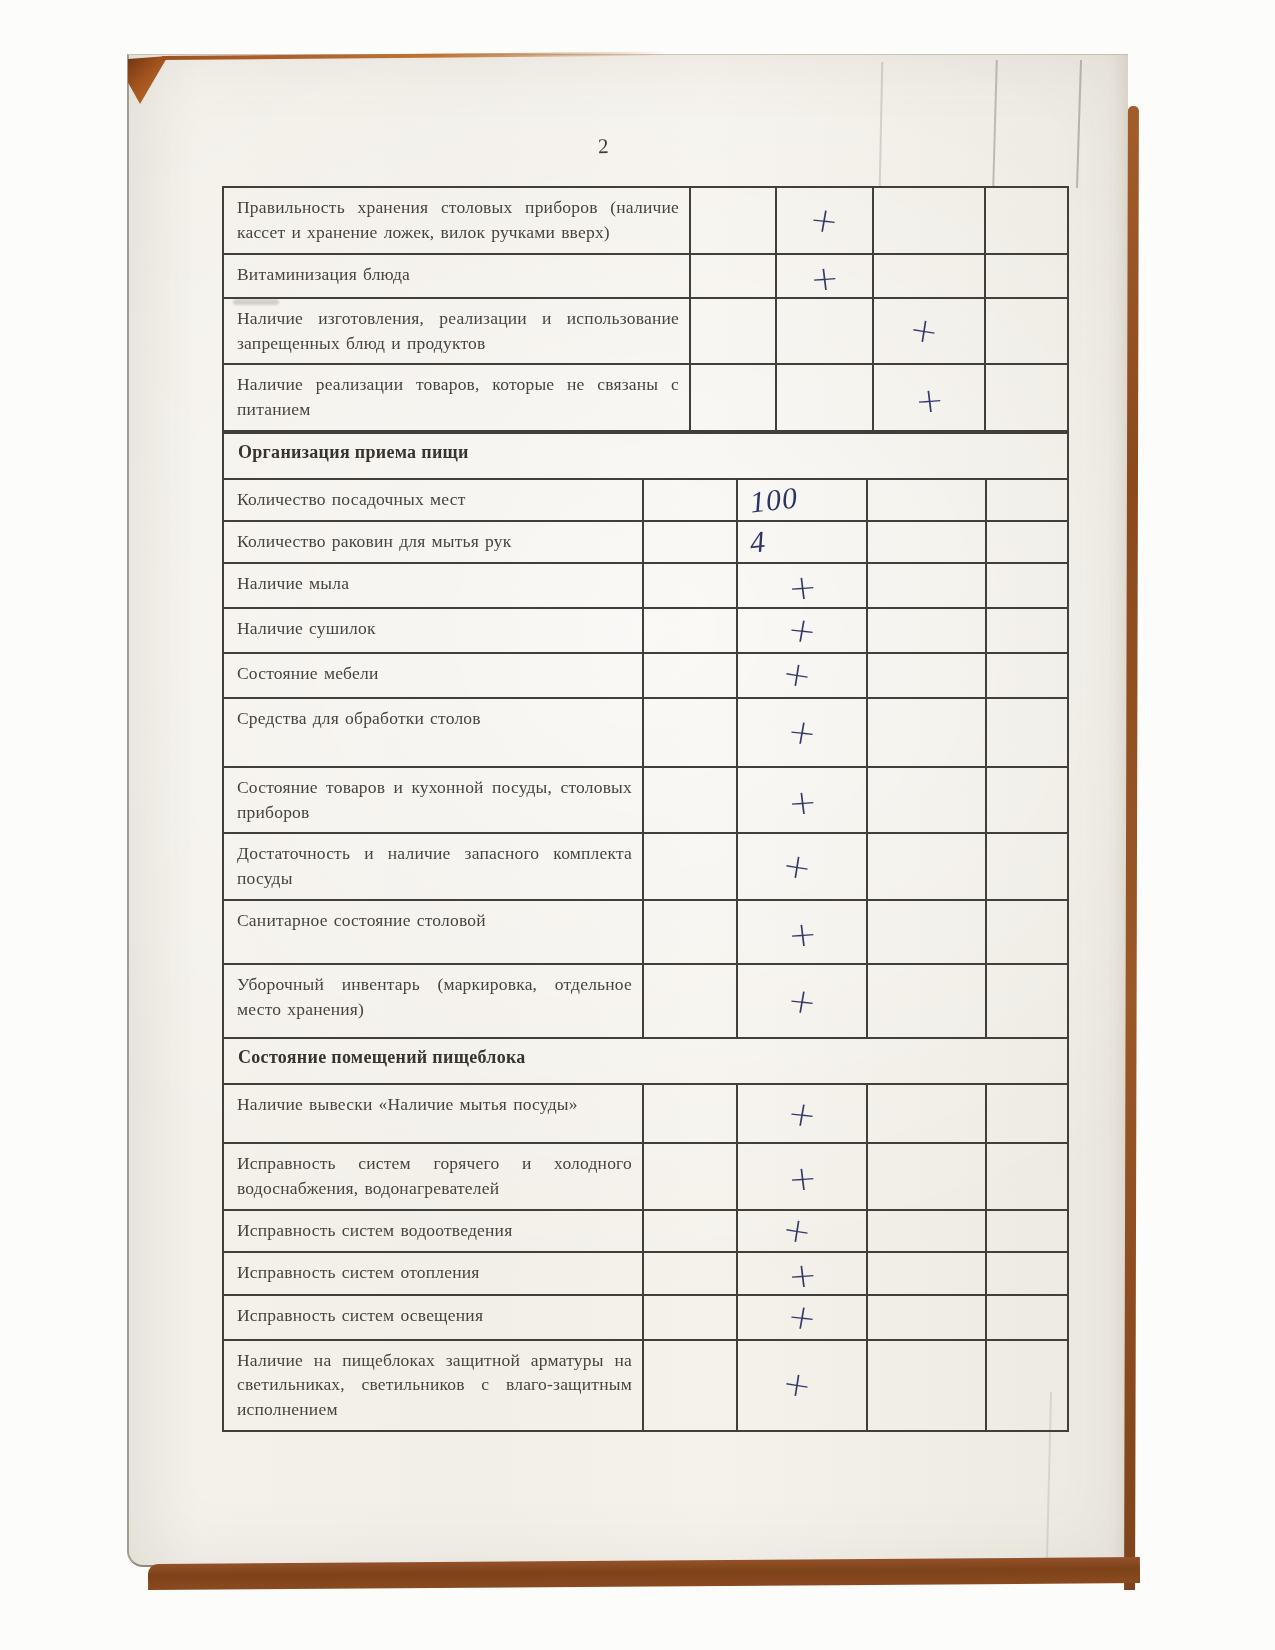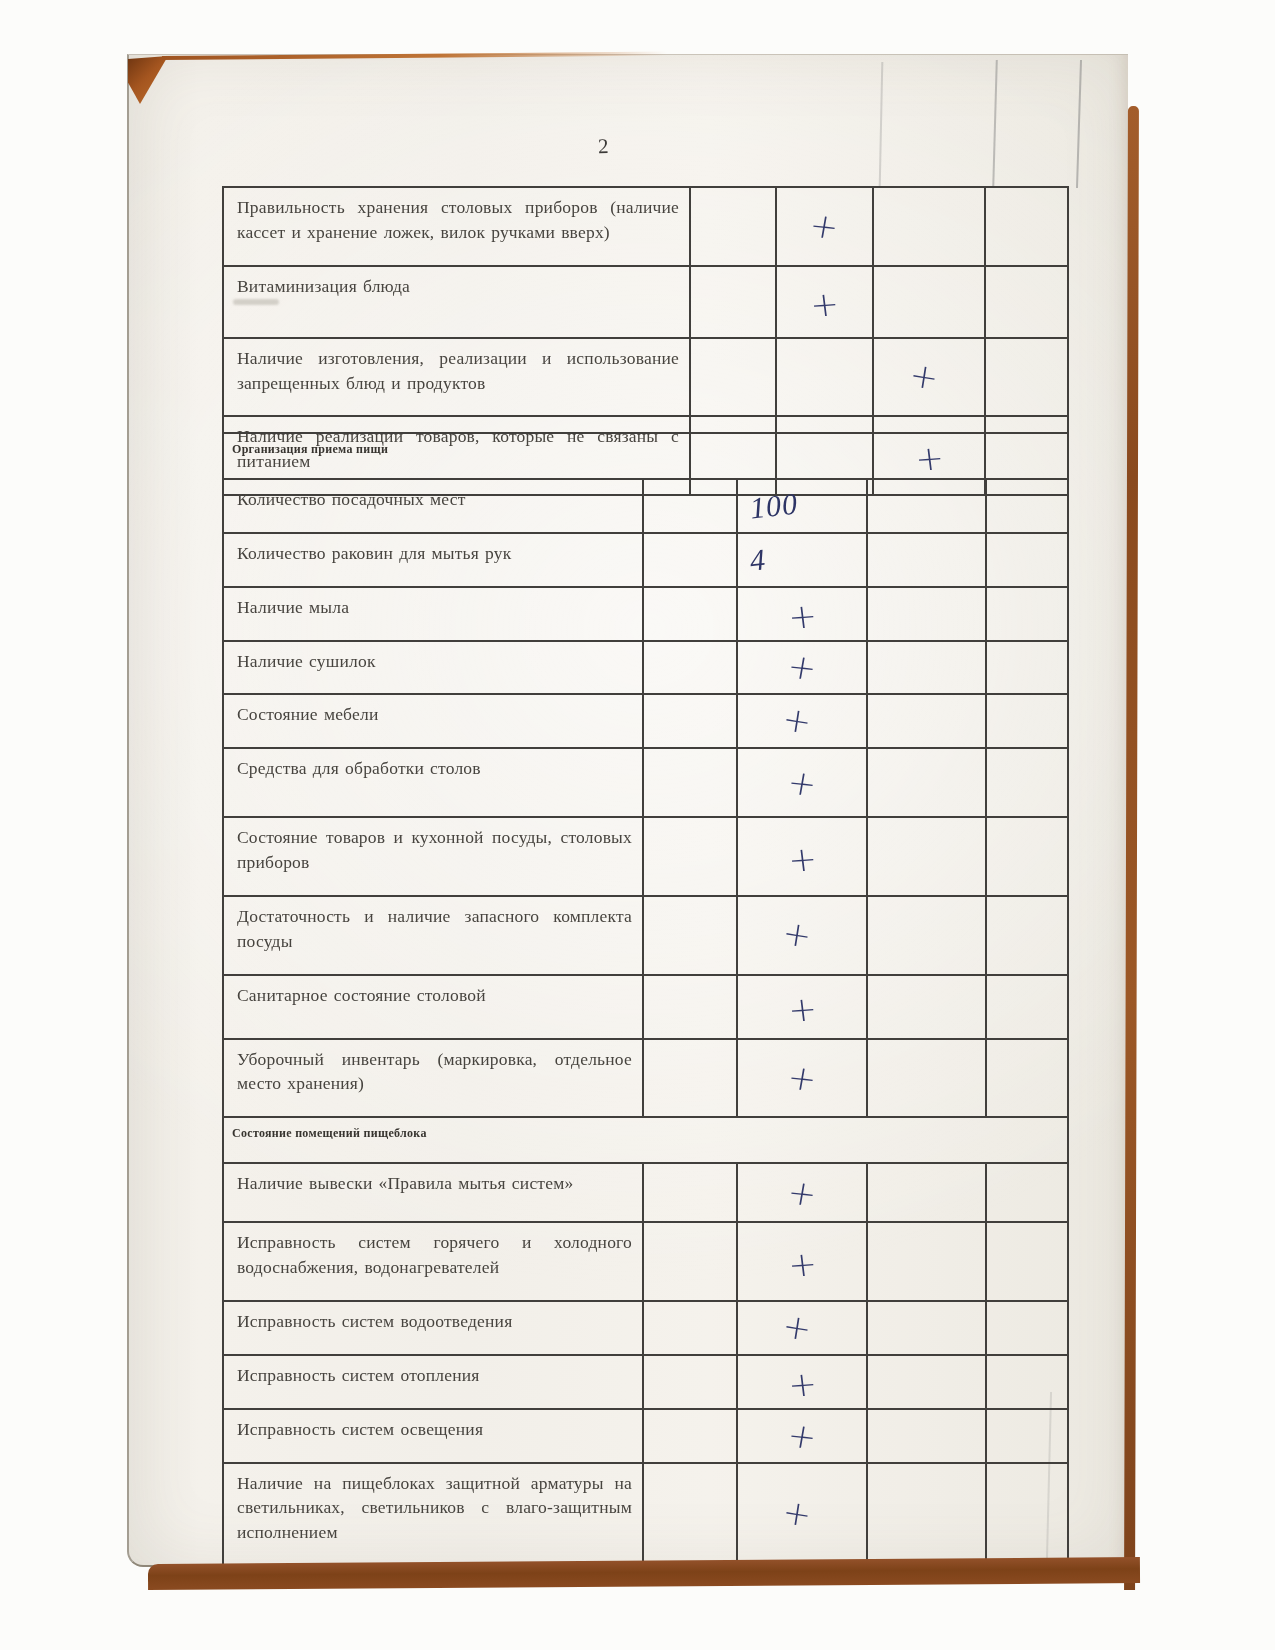--- a/index.html
+++ b/index.html
@@ -60,25 +60,25 @@
   }
   
   .tbl{
     position:absolute; left:222px; border-collapse:collapse; table-layout:fixed;
     width:845px;
   }
   .tbl td{
     border:2px solid #413f3c; box-sizing:border-box; overflow:hidden;
   }
   td.lbl{
-    padding:7px 10px 20px 13px; font-size:17.5px; line-height:1.42; color:#47443f;
+    padding:7px 10px 8px 13px; font-size:17.5px; line-height:1.42; color:#47443f;
     text-align:justify; vertical-align:top; letter-spacing:.2px; word-spacing:1.5px;
   }
   td.sec{
-    padding:8px 10px 6px 8px; font-size:12px; font-weight:bold; color:#37342f;
+    padding:8px 10px 6px 14px; font-size:18px; font-weight:bold; color:#37342f;
     vertical-align:top; letter-spacing:.3px;
   }
   td.c{text-align:center; vertical-align:middle;}
   td.numc{text-align:left; padding-left:12px;}
   .mark{
     display:inline-block; font-size:34px; line-height:1; color:#333a6b;
     transform:rotate(6deg) skewX(-4deg);
     font-family:"DejaVu Sans","Liberation Sans",sans-serif; font-weight:200;
   }
   tr:nth-child(even) .mark{transform:rotate(-4deg) skewX(3deg) translateY(2px);}
@@ -112,21 +112,21 @@
         <col style="width:83px">
     </colgroup>
     <tbody>
       <tr style="height:66px">
         <td class="lbl">Правильность хранения столовых приборов (наличие кассет и хранение ложек, вилок ручками вверх)</td>
         <td class="c"><span class="mark"></span></td>
         <td class="c"><span class="mark">+</span></td>
         <td class="c"><span class="mark"></span></td>
         <td class="c"><span class="mark"></span></td>
       </tr>
-      <tr style="height:72px">
+      <tr style="height:44px">
         <td class="lbl">Витаминизация блюда</td>
         <td class="c"><span class="mark"></span></td>
         <td class="c"><span class="mark">+</span></td>
         <td class="c"><span class="mark"></span></td>
         <td class="c"><span class="mark"></span></td>
       </tr>
       <tr style="height:63px">
         <td class="lbl">Наличие изготовления, реализации и использование запрещенных блюд и продуктов</td>
         <td class="c"><span class="mark"></span></td>
         <td class="c"><span class="mark"></span></td>
@@ -222,21 +222,21 @@
         <td class="lbl">Уборочный инвентарь (маркировка, отдельное место хранения)</td>
         <td class="c"><span class="mark"></span></td>
         <td class="c"><span class="mark">+</span></td>
         <td class="c"><span class="mark"></span></td>
         <td class="c"><span class="mark"></span></td>
       </tr>
       <tr style="height:46px">
         <td class="sec" colspan="5">Состояние помещений пищеблока</td>
       </tr>
       <tr style="height:59px">
-        <td class="lbl">Наличие вывески «Правила мытья систем»</td>
+        <td class="lbl">Наличие вывески «Наличие мытья посуды»</td>
         <td class="c"><span class="mark"></span></td>
         <td class="c"><span class="mark">+</span></td>
         <td class="c"><span class="mark"></span></td>
         <td class="c"><span class="mark"></span></td>
       </tr>
       <tr style="height:61px">
         <td class="lbl">Исправность систем горячего и холодного водоснабжения, водонагревателей</td>
         <td class="c"><span class="mark"></span></td>
         <td class="c"><span class="mark">+</span></td>
         <td class="c"><span class="mark"></span></td>

